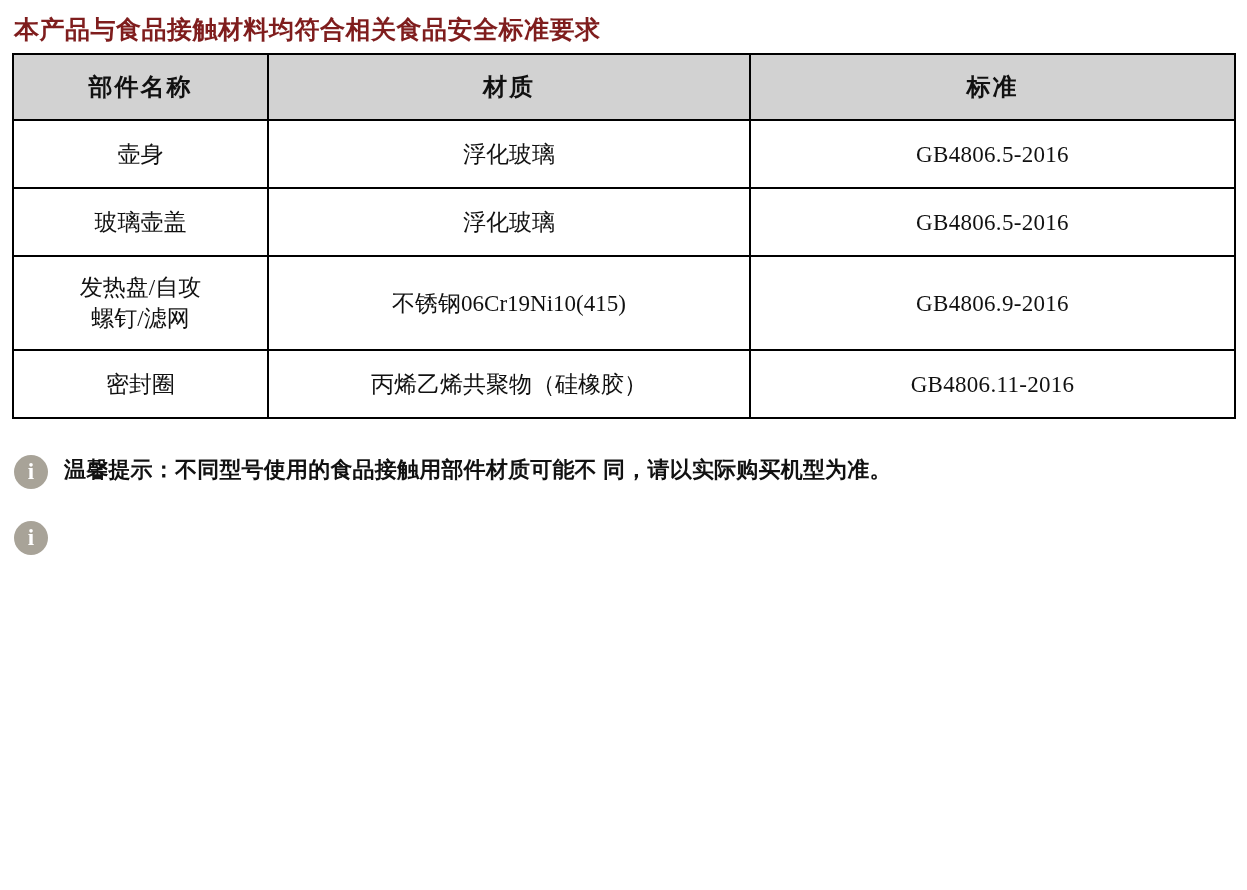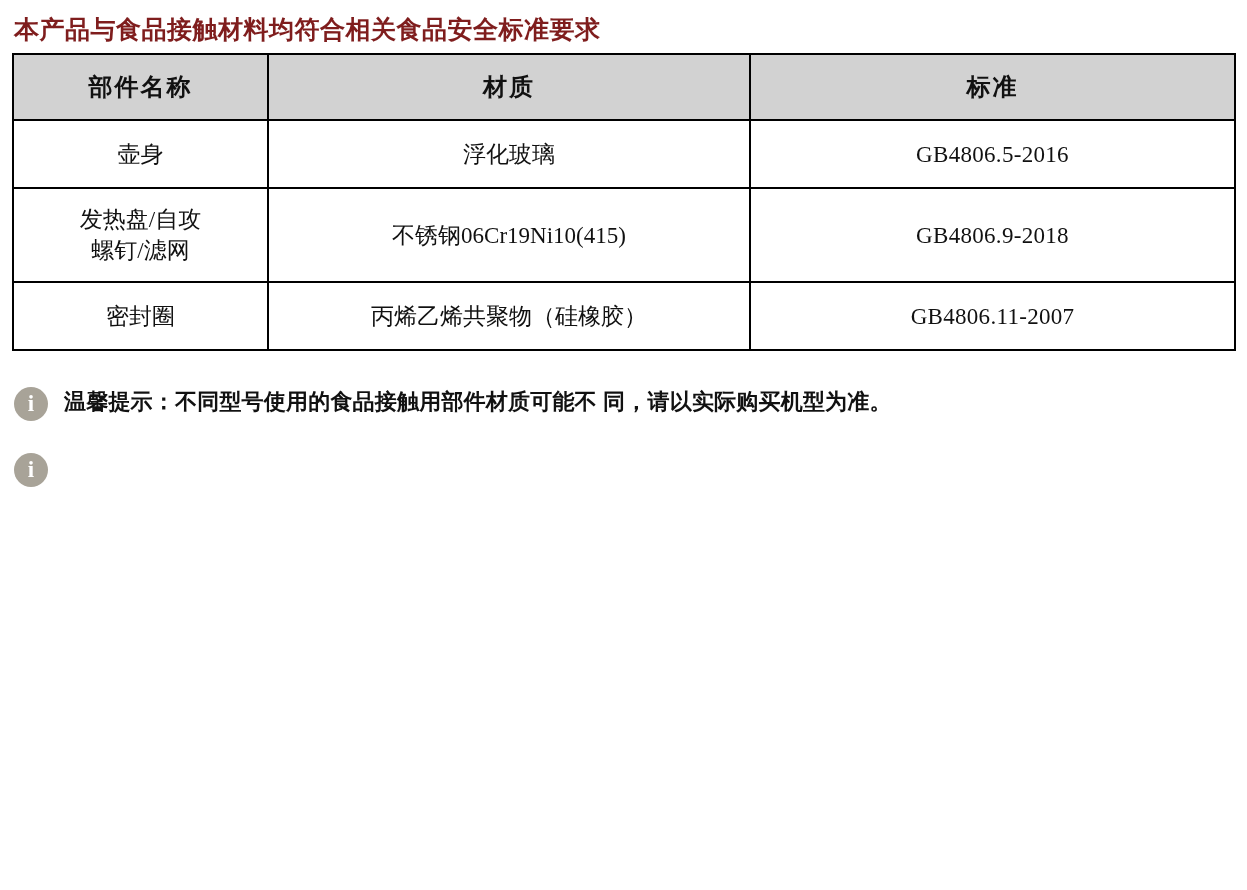--- a/index.html
+++ b/index.html
@@ -120,30 +120,35 @@
         <th>材质</th>
         <th>标准</th>
       </tr>
     </thead>
     <tbody>
       <tr class="r1">
         <td class="cell-name multiline">壶身</td>
         <td class="cell-mat multiline">浮化玻璃</td>
         <td class="cell-std">GB4806.5-2016</td>
       </tr>
+      <tr class="r2">
+        <td class="cell-name multiline">玻璃壶盖</td>
+        <td class="cell-mat multiline">浮化玻璃</td>
+        <td class="cell-std">GB4806.5-2016</td>
+      </tr>
       <tr class="r4">
         <td class="cell-name multiline">发热盘/自攻
 螺钉/滤网</td>
         <td class="cell-mat multiline">不锈钢06Cr19Ni10(415)</td>
-        <td class="cell-std">GB4806.9-2018</td>
+        <td class="cell-std">GB4806.9-2016</td>
       </tr>
       <tr class="r5">
         <td class="cell-name multiline">密封圈</td>
         <td class="cell-mat multiline">丙烯乙烯共聚物（硅橡胶）</td>
-        <td class="cell-std">GB4806.11-2007</td>
+        <td class="cell-std">GB4806.11-2016</td>
       </tr>
     </tbody>
   </table>
 
   <div class="notes">
     <div class="note">
       <div class="note-icon">i</div>
       <div class="note-text">温馨提示：不同型号使用的食品接触用部件材质可能不 同，请以实际购买机型为准。</div>
     </div>
     <div class="note">

